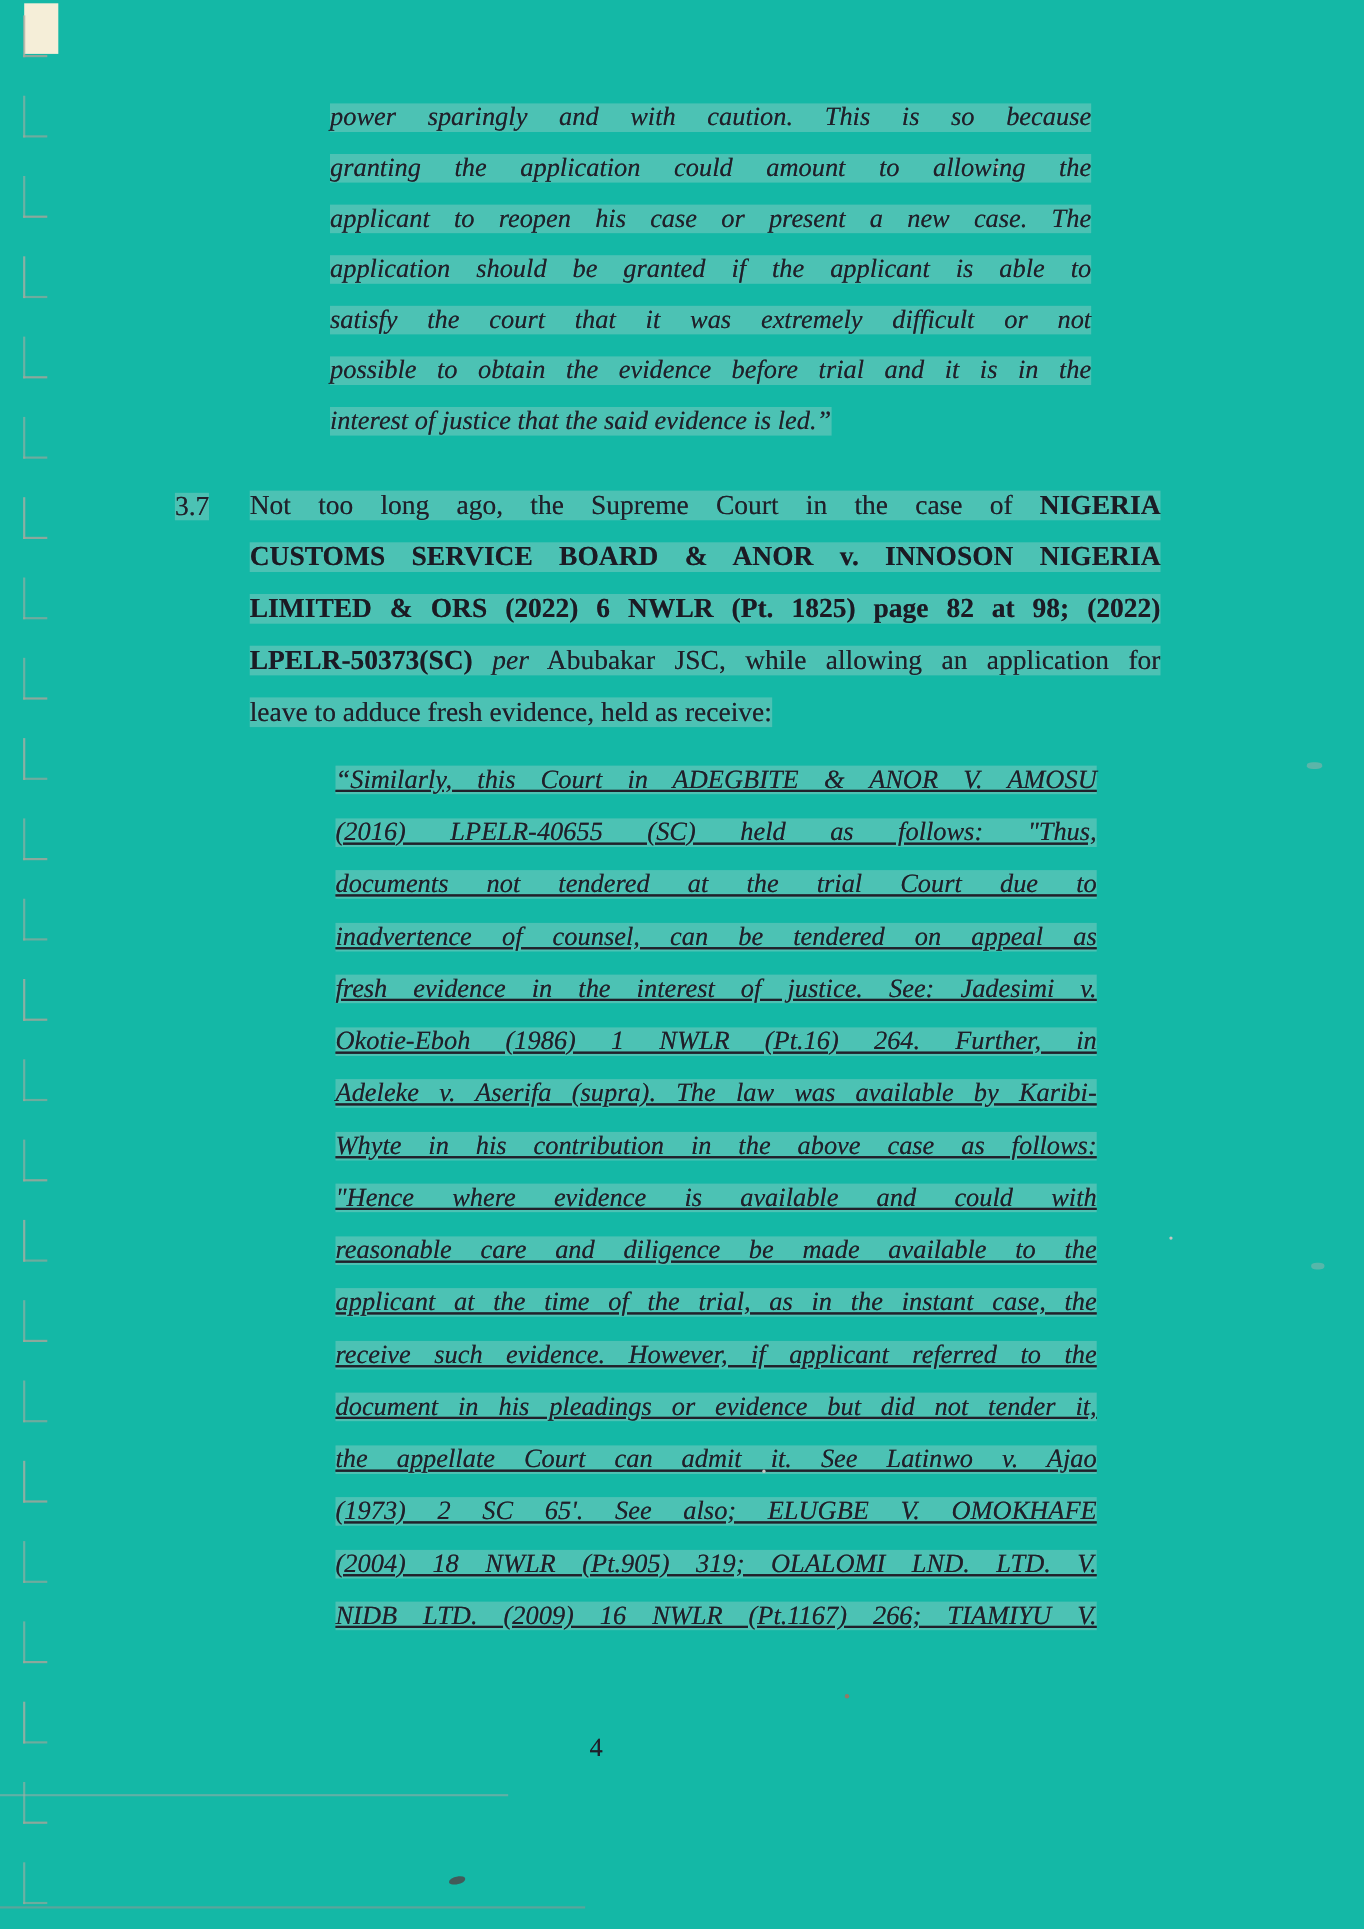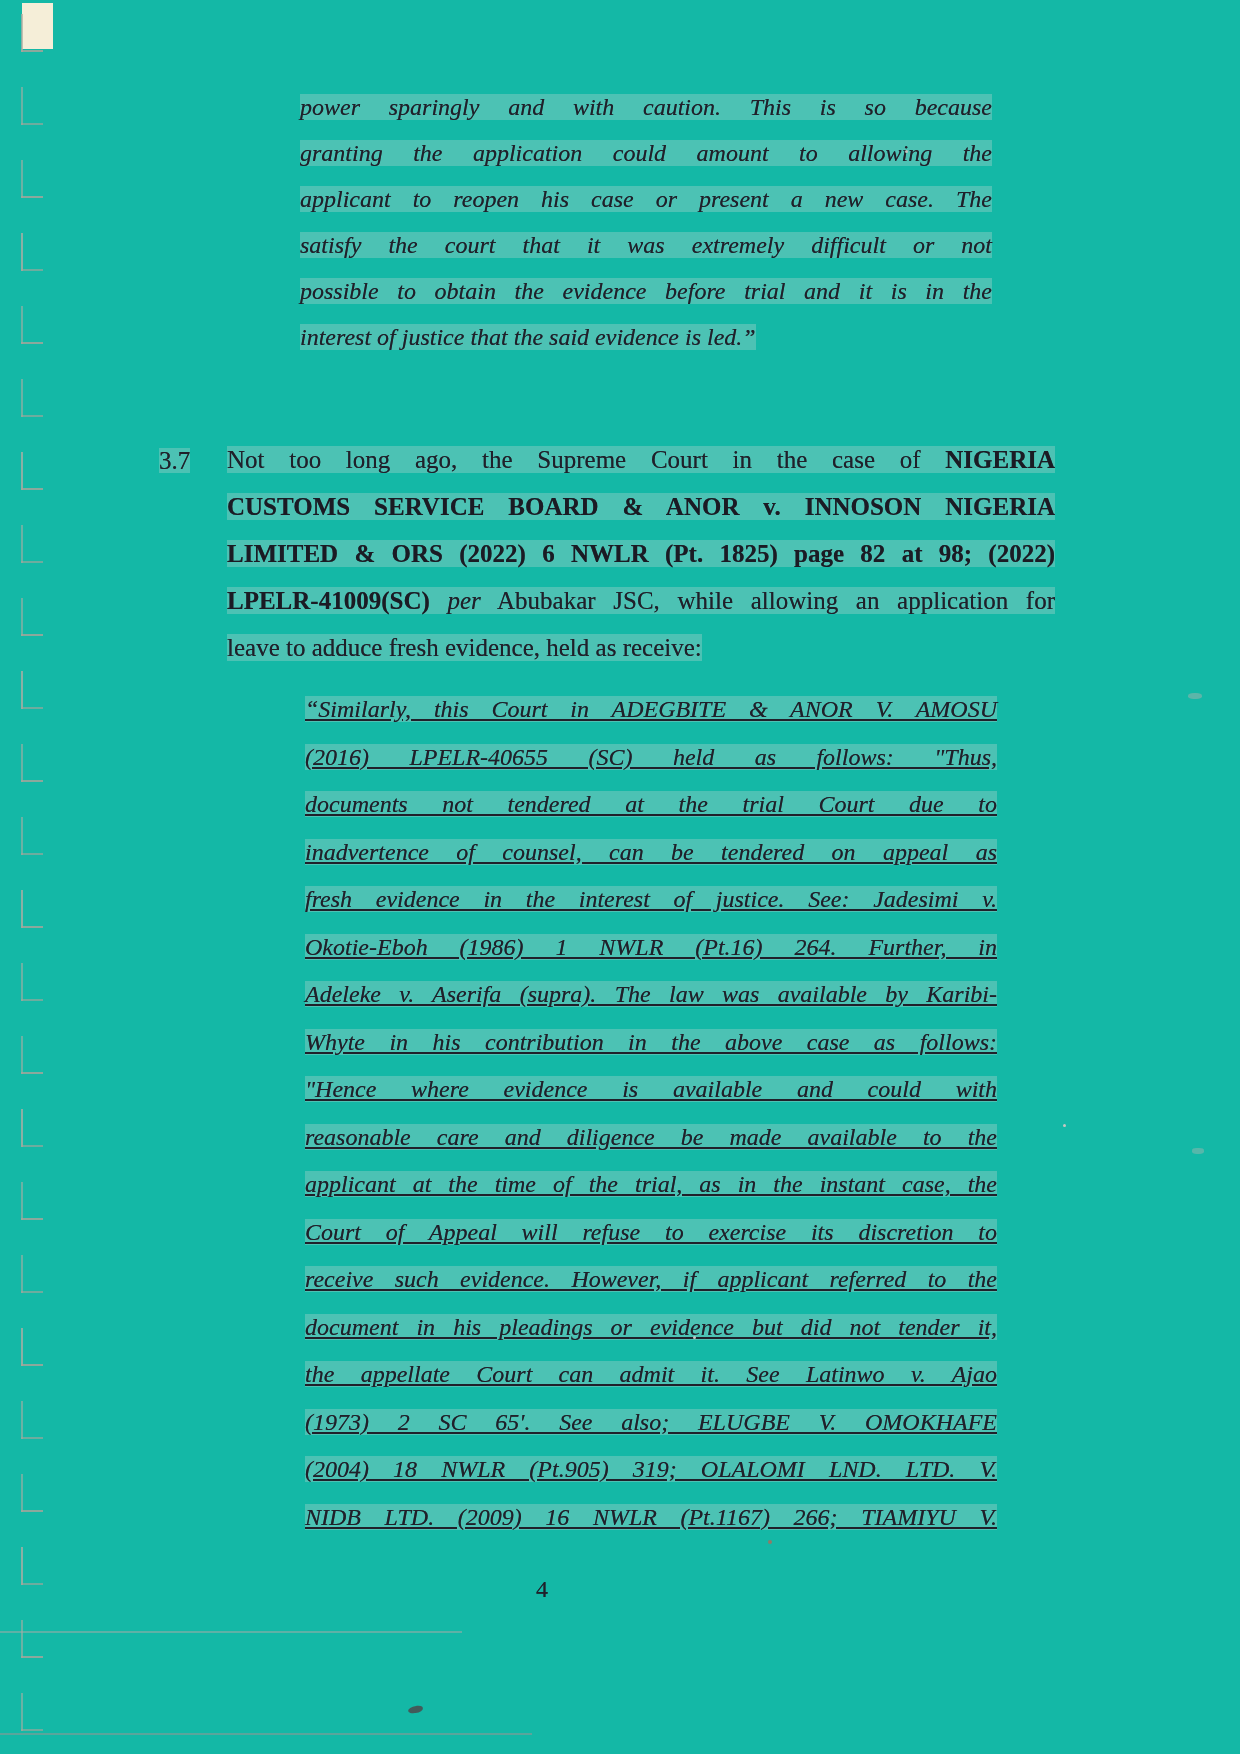--- a/index.html
+++ b/index.html
@@ -115,49 +115,49 @@
       <div class="bind-h" style="left: 21px; top: 1656px; width: 22px; opacity: 0.8;"></div>
       <div class="bind-v" style="left: 21px; top: 1693px; height: 38px; opacity: 0.55;"></div>
       <div class="bind-h" style="left: 21px; top: 1729px; width: 22px; opacity: 0.6;"></div>
     </div>
 
   <div id="quote1" class="abs">
 
   <div class="q-line"><span class="txt">power sparingly and with caution. This is so because</span></div>
       <div class="q-line"><span class="txt">granting the application could amount to allowing the</span></div>
       <div class="q-line"><span class="txt">applicant to reopen his case or present a new case. The</span></div>
+      <div class="q-line"><span class="txt">application should be granted if the applicant is able to</span></div>
       <div class="q-line"><span class="txt">satisfy the court that it was extremely difficult or not</span></div>
       <div class="q-line"><span class="txt">possible to obtain the evidence before trial and it is in the</span></div>
       <div class="q-line left"><span class="txt">interest of justice that the said evidence is led.”</span></div>
     </div>
 
   <div id="num37" class="abs txt">3.7</div>
 
   <div id="para37" class="abs">
     <div class="p-line"><span class="txt"><span>Not too long ago, the Supreme Court in the case of </span><b>NIGERIA</b></span></div>
     <div class="p-line"><span class="txt"><b>CUSTOMS SERVICE BOARD &amp; ANOR v. INNOSON NIGERIA</b></span></div>
     <div class="p-line"><span class="txt"><b>LIMITED &amp; ORS (2022) 6 NWLR (Pt. 1825) page 82 at 98; (2022)</b></span></div>
-    <div class="p-line"><span class="txt"><b>LPELR-41009(SC) </b><i>per</i><span> Abubakar JSC, while allowing an application for</span></span></div>
+    <div class="p-line"><span class="txt"><b>LPELR-50373(SC) </b><i>per</i><span> Abubakar JSC, while allowing an application for</span></span></div>
     <div class="p-line left"><span class="txt"><span>leave to adduce fresh evidence, held as receive:</span></span></div>
   </div>
 
   <div id="quote2" class="abs">
 
   <div class="q-line"><span class="txt">“Similarly, this Court in ADEGBITE &amp; ANOR V. AMOSU</span></div>
       <div class="q-line"><span class="txt">(2016) LPELR-40655 (SC) held as follows: "Thus,</span></div>
       <div class="q-line"><span class="txt">documents not tendered at the trial Court due to</span></div>
       <div class="q-line"><span class="txt">inadvertence of counsel, can be tendered on appeal as</span></div>
       <div class="q-line"><span class="txt">fresh evidence in the interest of justice. See: Jadesimi v.</span></div>
       <div class="q-line"><span class="txt">Okotie-Eboh (1986) 1 NWLR (Pt.16) 264. Further, in</span></div>
       <div class="q-line"><span class="txt">Adeleke v. Aserifa (supra). The law was available by Karibi-</span></div>
       <div class="q-line"><span class="txt">Whyte in his contribution in the above case as follows:</span></div>
       <div class="q-line"><span class="txt">"Hence where evidence is available and could with</span></div>
       <div class="q-line"><span class="txt">reasonable care and diligence be made available to the</span></div>
       <div class="q-line"><span class="txt">applicant at the time of the trial, as in the instant case, the</span></div>
-      <div class="q-line"><span class="txt">Court of Appeal will refuse to exercise its discretion to</span></div>
       <div class="q-line"><span class="txt">receive such evidence. However, if applicant referred to the</span></div>
       <div class="q-line"><span class="txt">document in his pleadings or evidence but did not tender it,</span></div>
       <div class="q-line"><span class="txt">the appellate Court can admit it. See Latinwo v. Ajao</span></div>
       <div class="q-line"><span class="txt">(1973) 2 SC 65'. See also; ELUGBE V. OMOKHAFE</span></div>
       <div class="q-line"><span class="txt">(2004) 18 NWLR (Pt.905) 319; OLALOMI LND. LTD. V.</span></div>
       <div class="q-line"><span class="txt">NIDB LTD. (2009) 16 NWLR (Pt.1167) 266; TIAMIYU V.</span></div>
     </div>
 
   <div id="pagenum" class="abs">4</div>
 

